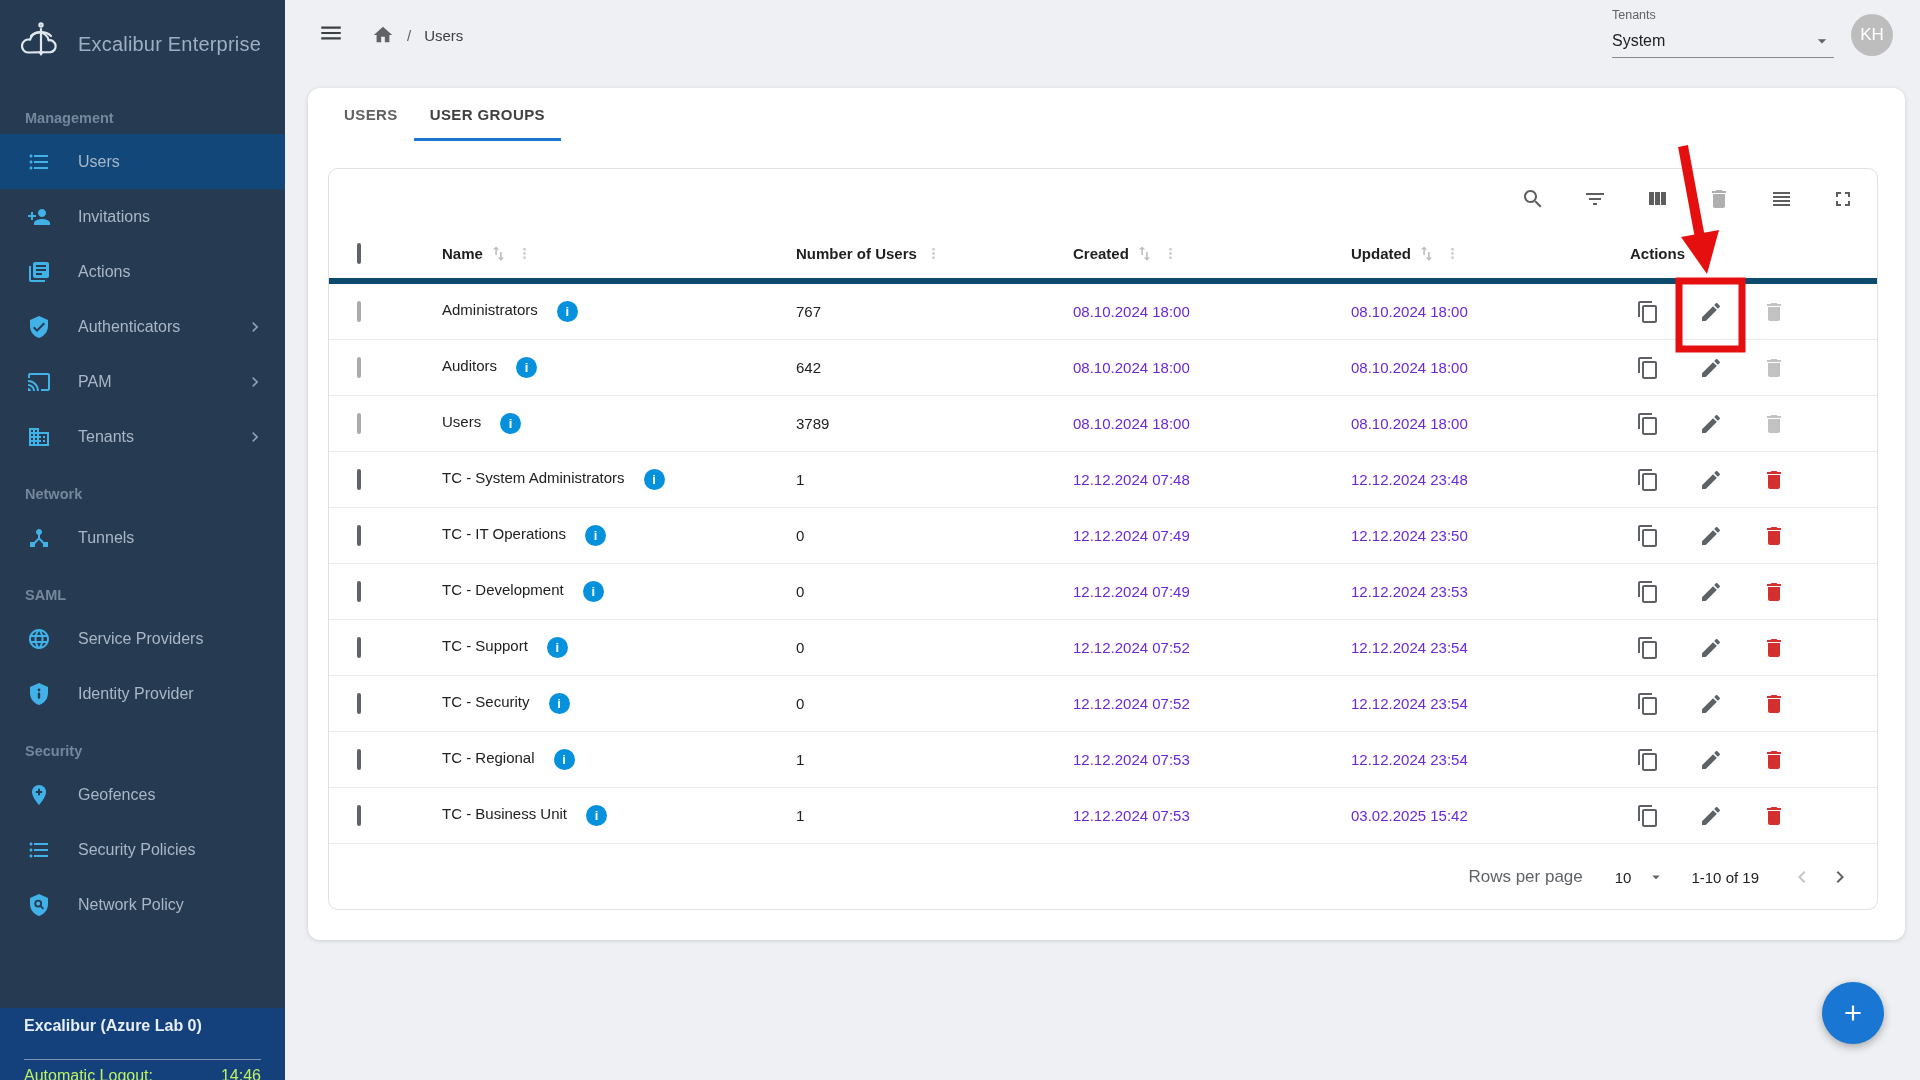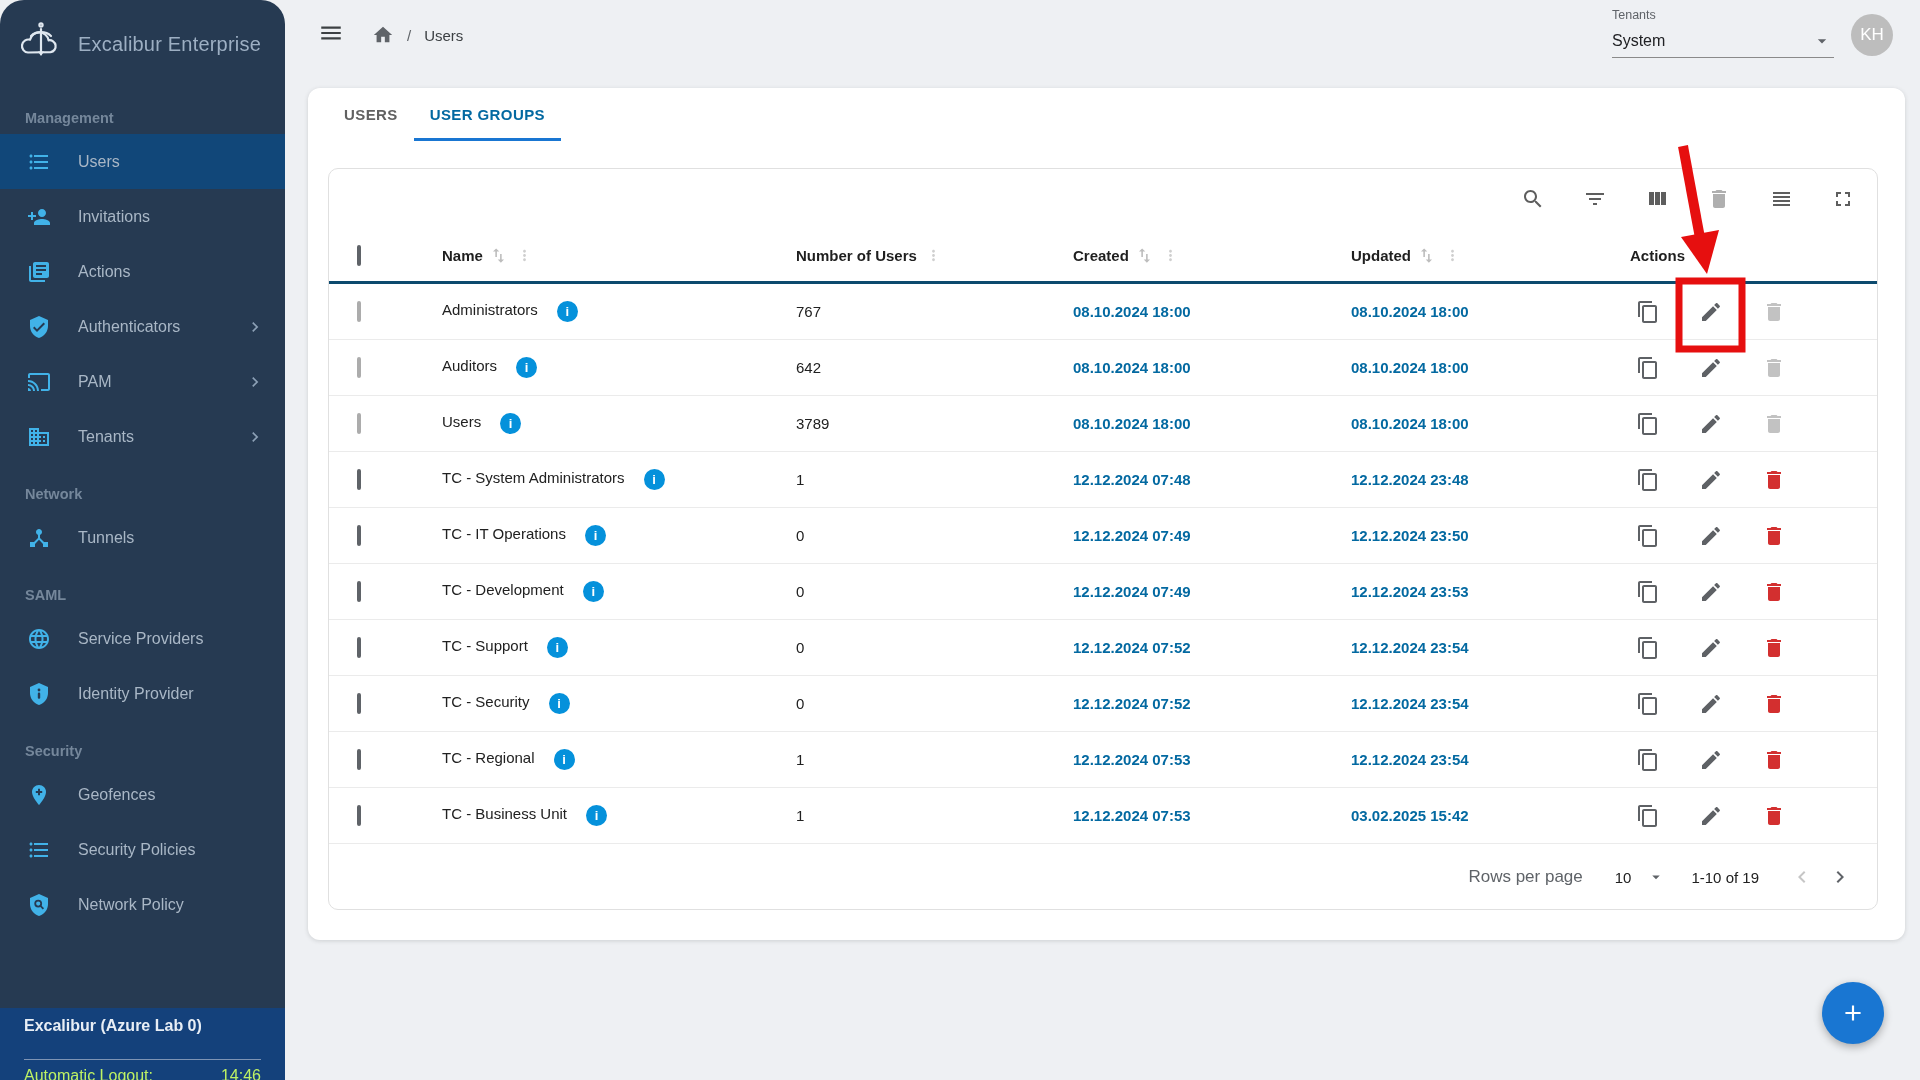--- a/index.html
+++ b/index.html
@@ -1,21 +1,21 @@
 <!DOCTYPE html>
 <html><head>
 <meta charset="utf-8">
 <style>
   * { margin:0; padding:0; box-sizing:border-box; }
   html,body { width:1920px; height:1080px; }
   body { font-family:"Liberation Sans","DejaVu Sans",sans-serif; background:#EEF0F3; position:relative; overflow:hidden; color:#212121; }
   svg { display:block; }
 
   
-  .sidebar { position:absolute; left:0; top:0; width:285px; height:1080px; background:#263A52; z-index:5;border-radius:24px; }
+  .sidebar { position:absolute; left:0; top:0; width:285px; height:1080px; background:#263A52; z-index:5; }
   .logo-row { height:88px; display:flex; align-items:center; gap:13px; padding-left:17px; }
   .logo-mark svg { width:48px; height:48px; }
   .brand { font-size:20px; font-weight:500; color:#9DAFC3; letter-spacing:.2px; }
   .section-label { margin:22px 0 8px; padding-left:25px; font-size:14.5px; font-weight:700; color:#75879B; }
   .nav-item { display:flex; align-items:center; height:55px; padding:0 20px 0 27px; gap:27px; cursor:pointer; }
   .nav-item .nav-ic svg { width:24px; height:24px; fill:#41B2E8; }
   .nav-label { font-size:16px; color:#A9B7C6; }
   .nav-item.active { background:#114779; }
   .chevron { margin-left:auto; }
   .chevron svg { width:20px; height:20px; fill:#8CA0B6; }
@@ -36,46 +36,46 @@
   .tenant-label { font-size:12.5px; color:#5F6368; }
   .tenant-value-row { display:flex; align-items:center; justify-content:space-between; border-bottom:1px solid #8A8A8A; padding:6px 2px 6px 0; margin-top:3px; }
   .tenant-value { font-size:16px; color:#202124; }
   .tenant-caret svg { width:20px; height:20px; fill:#5F6368; }
   .avatar { position:absolute; left:1851px; top:14px; width:42px; height:42px; border-radius:50%; background:#BDBDBD; color:#FFFFFF; font-size:17px; display:flex; align-items:center; justify-content:center; cursor:pointer; }
 
   
   .card { position:absolute; left:308px; top:88px; width:1597px; height:852px; background:#FFFFFF; border-radius:12px; box-shadow:0 1px 4px rgba(60,64,67,.18); }
   .tabs { display:flex; padding-left:20px; height:53px; align-items:stretch; }
   .tab { display:flex; align-items:center; justify-content:center; padding:0 16px; font-size:15px; font-weight:700; letter-spacing:.4px; color:#616161; cursor:pointer; position:relative; }
-  .tab.active { color:#0369a1; }
+  .tab.active { color:#404040; }
   .tab.active::after { content:""; position:absolute; left:0; right:0; bottom:0; height:3px; background:#1976D2; }
 
   
   .panel { position:absolute; left:20px; top:80px; width:1550px; height:742px; border:1px solid #E0E0E0; border-radius:10px; background:#fff; }
   .toolbar { height:60px; display:flex; align-items:center; justify-content:flex-end; gap:38px; padding-right:22px; }
   .tb-icon { color:#5E5E5E; cursor:pointer; }
   .tb-icon svg { width:24px; height:24px; fill:currentColor; }
   .tb-icon.disabled { color:#AFAFAF; }
 
   .grid-row { display:grid; grid-template-columns:113px 354px 277px 278px 273px auto; align-items:center; }
-  .thead { height:55px; border-bottom:3px solid #0c4a6e; font-weight:700; font-size:15px; color:#1F1F1F; }
+  .thead { height:55px; border-bottom:6px solid #0c4a6e; font-weight:700; font-size:15px; color:#1F1F1F; }
   .th { display:flex; align-items:center; gap:6px; }
   .sort-ic svg { width:19px; height:19px; fill:#BDBDBD; }
   .menu-ic { margin-left:2px; }
   .menu-ic svg { width:17px; height:17px; fill:#CFCFCF; }
 
   .cb { width:18px; height:18px; border:2px solid #5F6368; border-radius:2px; margin-left:28px; cursor:pointer; background:#fff; }
   .cb.muted { border-color:#ACACAC; }
 
   .trow { height:56px; border-bottom:1px solid #EBEBEB; font-size:15px; }
   .trow:last-of-type { border-bottom:1px solid #EBEBEB; }
   .name-cell { display:flex; gap:19px; }
   .row-name { color:#212121; }
   .info-icon { width:21px; height:21px; border-radius:50%; background:#0591DB; color:#fff; font-size:13px; font-weight:700; display:flex; align-items:center; justify-content:center; cursor:pointer; flex:0 0 auto; }
-  .date-cell { color:#0369a1;font-weight:bold; }
+  .date-cell { color:#6d28d9; }
   .actions-cell { display:flex; align-items:center; gap:39px; padding-left:12px; }
   .act-icon { cursor:pointer; }
   .act-icon svg { width:24px; height:24px; }
   .act-copy svg { fill:#5E6165; }
   .act-edit svg { fill:#5E6165; }
   .act-delete svg { fill:#D32F2F; }
   .act-delete.disabled svg { fill:#C2C2C2; }
   .act-delete.disabled { cursor:default; }
 
   .tfoot { height:66px; display:flex; align-items:center; justify-content:flex-end; padding-right:24px; font-size:15px; color:#5F6368; }

